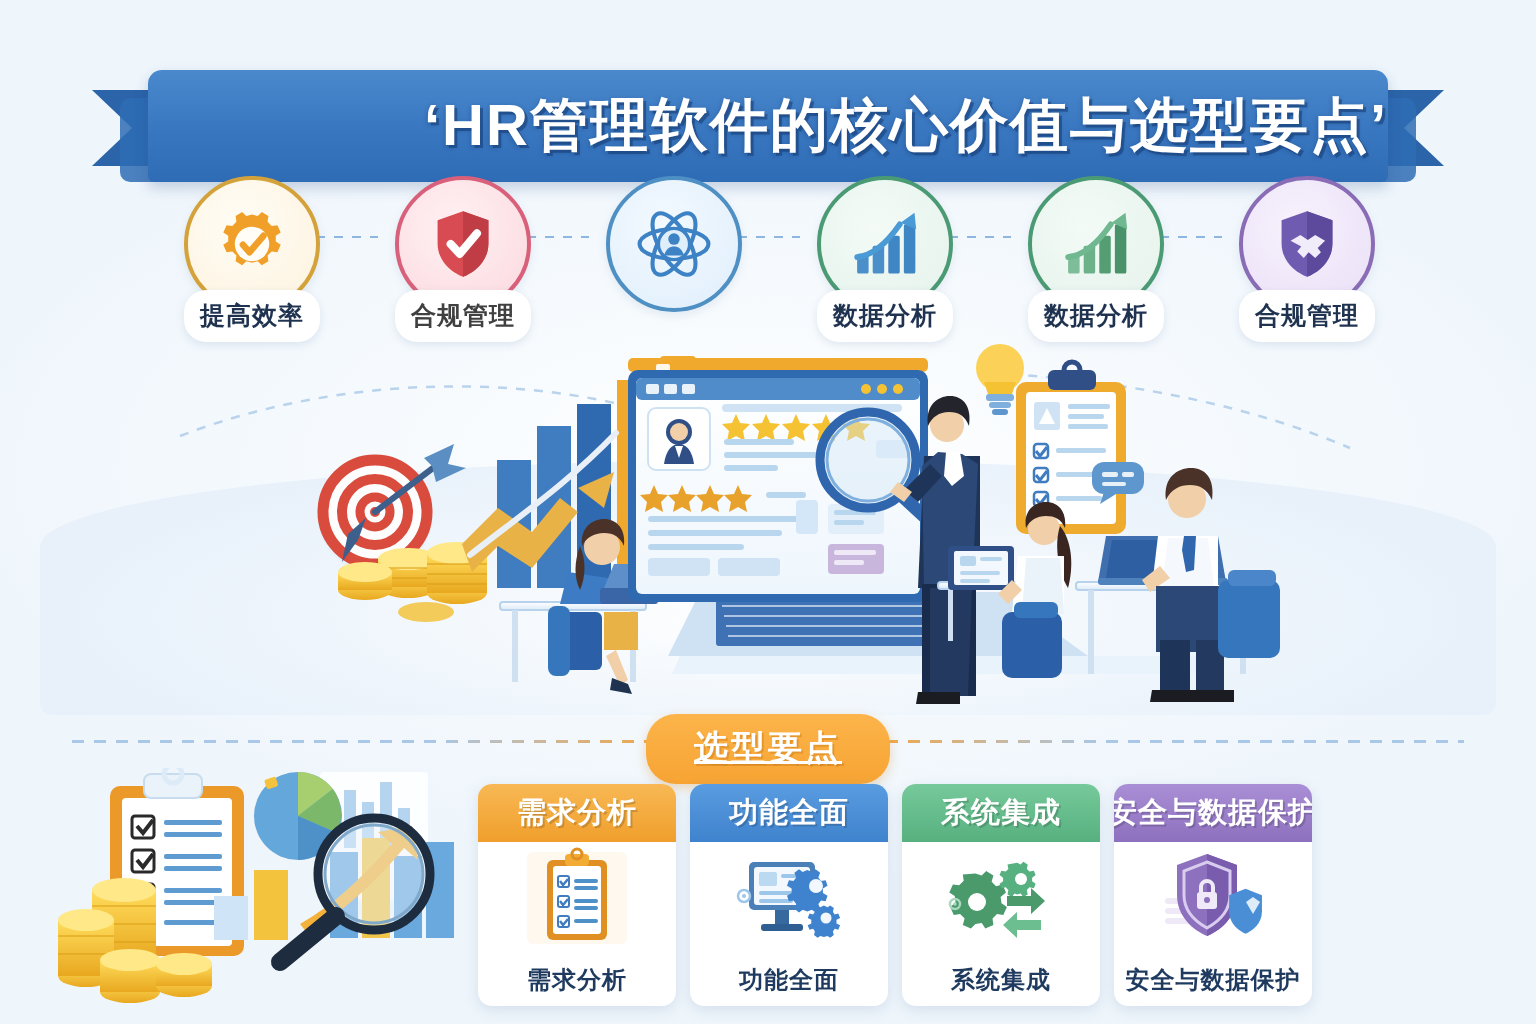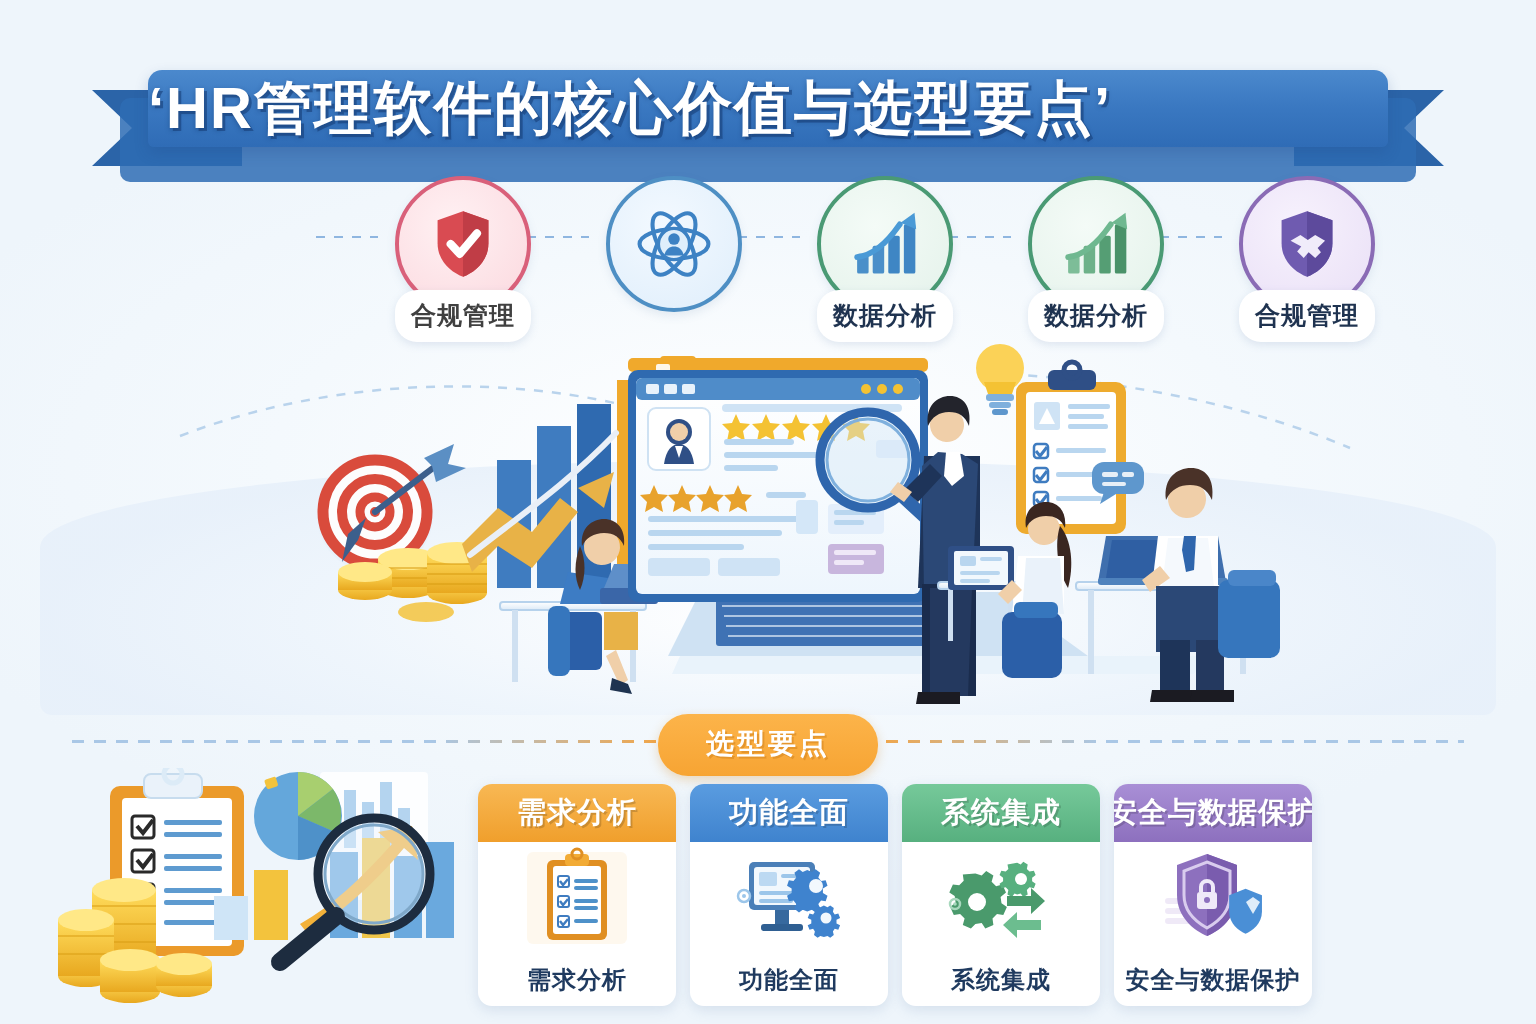--- a/index.html
+++ b/index.html
@@ -22,25 +22,25 @@
     position: absolute; top: 56px; width: 150px; height: 76px;
     background: #2b64a8;
   }
   .ribbon-tail.left  { left: 92px;  clip-path: polygon(0 0, 100% 0, 100% 100%, 0 100%, 40px 50%); }
   .ribbon-tail.right { right: 92px; clip-path: polygon(0 0, 100% 0, calc(100% - 40px) 50%, 100% 100%, 0 100%); }
   .ribbon-shadow {
     position: absolute; left: 120px; top: 64px; width: 1296px; height: 84px;
     background: #2e6cb4; border-radius: 10px; opacity: .85;
   }
   .ribbon-main {
-    position: absolute; left: 148px; top: 36px; width: 1240px; height: 77px;
+    position: absolute; left: 148px; top: 36px; width: 1240px; height: 112px;
     background: linear-gradient(180deg, #4b89cd 0%, #3a78c1 48%, #2f6cb6 100%);
     border-radius: 14px 14px 6px 6px;
     box-shadow: 0 6px 14px rgba(30,70,130,.22);
-    display: flex; align-items: center; justify-content: flex-start;
+    display: flex; align-items: center; justify-content: flex-end;
   }
   .ribbon-title {
     color: #ffffff; font-size: 58px; font-weight: 700; letter-spacing: 2px;
     white-space: nowrap;
     text-shadow: 3px 3px 0 rgba(22,60,116,.55), 0 2px 5px rgba(10,40,90,.35);
   }
 
   
   .icon-row { position: absolute; left: 0; top: 176px; width: 1536px; height: 164px; }
   .dash-connector {
@@ -85,22 +85,23 @@
     -webkit-mask-image: repeating-linear-gradient(to right, #000 0 12px, transparent 12px 22px);
             mask-image: repeating-linear-gradient(to right, #000 0 12px, transparent 12px 22px);
   }
   .section-pill {
     position: absolute; left: 50%; top: 714px; transform: translateX(-50%);
     background: linear-gradient(180deg, #fcb44a 0%, #f7a433 100%);
     border-radius: 30px; padding: 11px 48px 13px;
     box-shadow: 0 4px 11px rgba(215,140,40,.3);
   }
   .section-pill span {
-    color: #ffffff; font-size: 28px; font-weight: 700; letter-spacing: 3px;
+    color: #ffffff; font-size: 34px; font-weight: 700; letter-spacing: 3px;
     text-shadow: 2px 2px 0 rgba(205,125,25,.45);
+    text-decoration: underline;
   }
 
   
   .cards { position: absolute; left: 478px; top: 784px; width: 940px; height: 222px; display: flex; gap: 14px; }
   .card {
     width: 198px; height: 222px; border-radius: 14px; overflow: hidden;
     background: #ffffff;
     box-shadow: 0 4px 13px rgba(110,140,180,.2);
     display: flex; flex-direction: column;
   }
@@ -135,20 +136,30 @@
     </div>
   </div>
 
   <div class="icon-row">
     <div class="dash-connector" style="left:316px;width:62px;"></div>
     <div class="dash-connector" style="left:527px;width:62px;"></div>
     <div class="dash-connector" style="left:738px;width:62px;"></div>
     <div class="dash-connector" style="left:949px;width:62px;"></div>
     <div class="dash-connector" style="left:1160px;width:62px;"></div>
 
+    <div class="icon-item" style="left:177px;">
+      <div class="icon-circle" style="border-color:#d4a23a;background:radial-gradient(circle at 42% 36%,#fffdf6,#fdf2dd);">
+        <svg viewBox="0 0 100 100">
+          <path fill="#f0a028" d="M50 14l7 2 5-5 8 5-1 7 5 5 7-1 4 9-6 4v7l6 4-4 9-7-1-5 5 1 7-8 5-5-5-7 2-7-2-5 5-8-5 1-7-5-5-7 1-4-9 6-4v-7l-6-4 4-9 7 1 5-5-1-7 8-5 5 5z"></path>
+          <circle cx="50" cy="50" r="21" fill="#fffdf6"></circle>
+          <path fill="none" stroke="#f0a028" stroke-width="8" stroke-linecap="round" stroke-linejoin="round" d="M39 51l8 9 17-20"></path>
+        </svg>
+      </div>
+      <div class="icon-label" style="color:#1f3350;">提高效率</div>
+    </div>
 
     <div class="icon-item" style="left:388px;">
       <div class="icon-circle" style="border-color:#d9607a;background:radial-gradient(circle at 42% 36%,#fff1f3,#fbd8de);">
         <svg viewBox="0 0 100 100">
           <path fill="#d94b52" d="M50 10l31 11v28c0 23-18 36-31 41-13-5-31-18-31-41V21z"></path>
           <path fill="#c03d46" d="M50 10v80c13-5 31-18 31-41V21z"></path>
           <path fill="none" stroke="#fff" stroke-width="10" stroke-linecap="round" stroke-linejoin="round" d="M35 50l11 12 21-25"></path>
         </svg>
       </div>
       <div class="icon-label" style="color:#404040;">合规管理</div>

